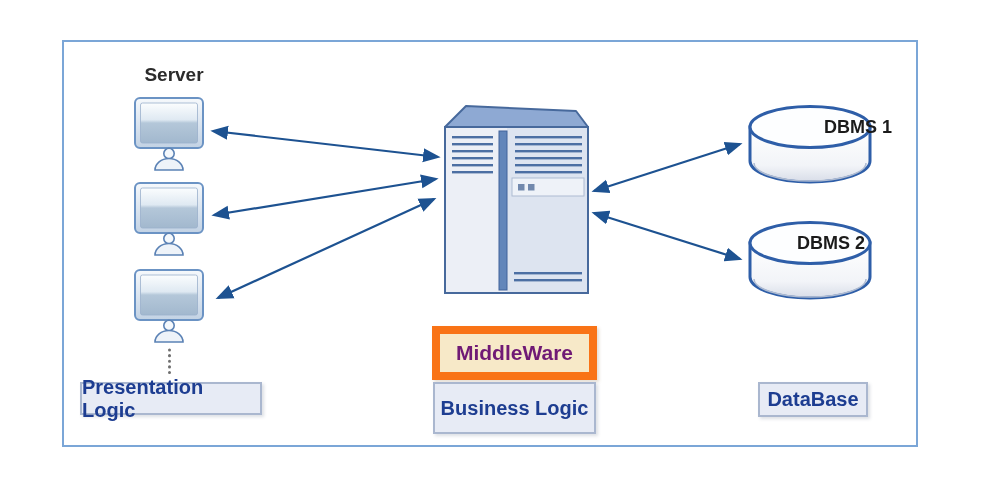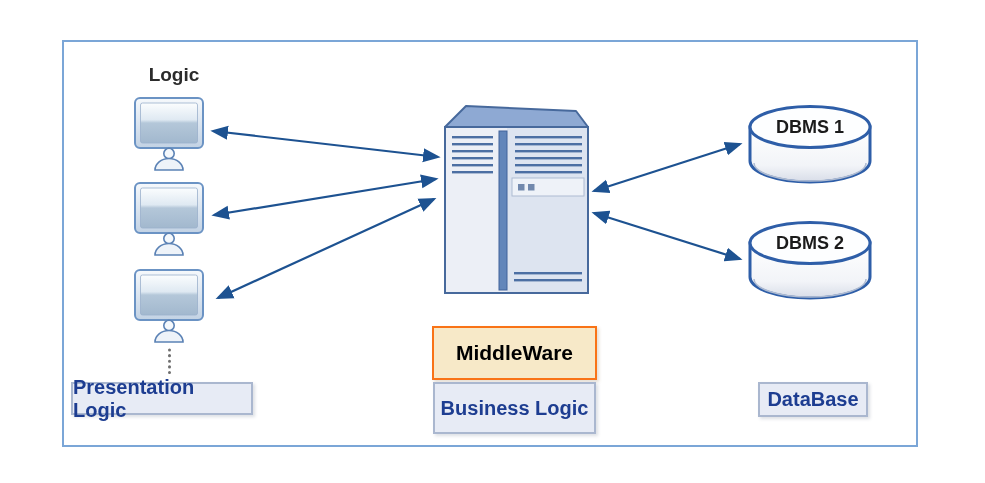--- a/index.html
+++ b/index.html
@@ -21,21 +21,21 @@
     color:#1b1b1b;
   }
   .tag{
     position:absolute;display:flex;align-items:center;justify-content:center;
     background:#e7ebf5;border:2px solid #aab7cf;
     color:#1d3d91;font-weight:bold;font-size:20px;
     box-shadow:2px 2px 3px rgba(120,130,150,0.25);
     box-sizing:border-box;
   }
   .tag.mid{
-    background:#f7e9c8;border:2px solid #f97316;color:#000000;font-size:21px;
+    background:#f7e9c8;border:8px solid #f97316;color:#701a75;font-size:21px;
     box-shadow:2px 2px 3px rgba(150,120,80,0.25);
   }
 </style>
 </head>
 <body>
 
 <div id="canvas">
   <div id="frame"></div>
 
   <svg class="layer" viewBox="0 0 985 483">
@@ -124,30 +124,30 @@
 
     <g stroke="#1d5291" stroke-width="2.2">
       <line x1="213" y1="131" x2="438" y2="157" marker-start="url(#ah)" marker-end="url(#ah)"></line>
       <line x1="214" y1="215" x2="436" y2="179" marker-start="url(#ah)" marker-end="url(#ah)"></line>
       <line x1="218" y1="298" x2="434" y2="199" marker-start="url(#ah)" marker-end="url(#ah)"></line>
       <line x1="594" y1="191" x2="740" y2="144" marker-start="url(#ah)" marker-end="url(#ah)"></line>
       <line x1="594" y1="213" x2="740" y2="259" marker-start="url(#ah)" marker-end="url(#ah)"></line>
     </g>
   </svg>
 
-  <div class="hdr" style="left:114px;top:64px;width:120px;">Logic</div>
+  <div class="hdr" style="left:114px;top:64px;width:120px;">Server</div>
 
-  <div class="cyl-label" style="left:750px;top:117px;width:120px;">DBMS 1</div>
-  <div class="cyl-label" style="left:750px;top:233px;width:120px;">DBMS 2</div>
+  <div class="cyl-label" style="left:750px;top:117px;width:120px;padding-left:48px;">DBMS 1</div>
+  <div class="cyl-label" style="left:750px;top:233px;width:120px;padding-left:21px;">DBMS 2</div>
 
   <div class="tag mid" style="left:432px;top:326px;width:165px;height:54px;">
     <span>MiddleWare</span>
   </div>
   <div class="tag" style="left:433px;top:382px;width:163px;height:52px;">
     <span>Business Logic</span>
   </div>
-  <div class="tag" style="left:71px;top:382px;width:182px;height:33px;">
+  <div class="tag" style="left:80px;top:382px;width:182px;height:33px;">
     <span>Presentation Logic</span>
   </div>
   <div class="tag" style="left:758px;top:382px;width:110px;height:35px;">
     <span>DataBase</span>
   </div>
 </div>
 
 </body></html>

